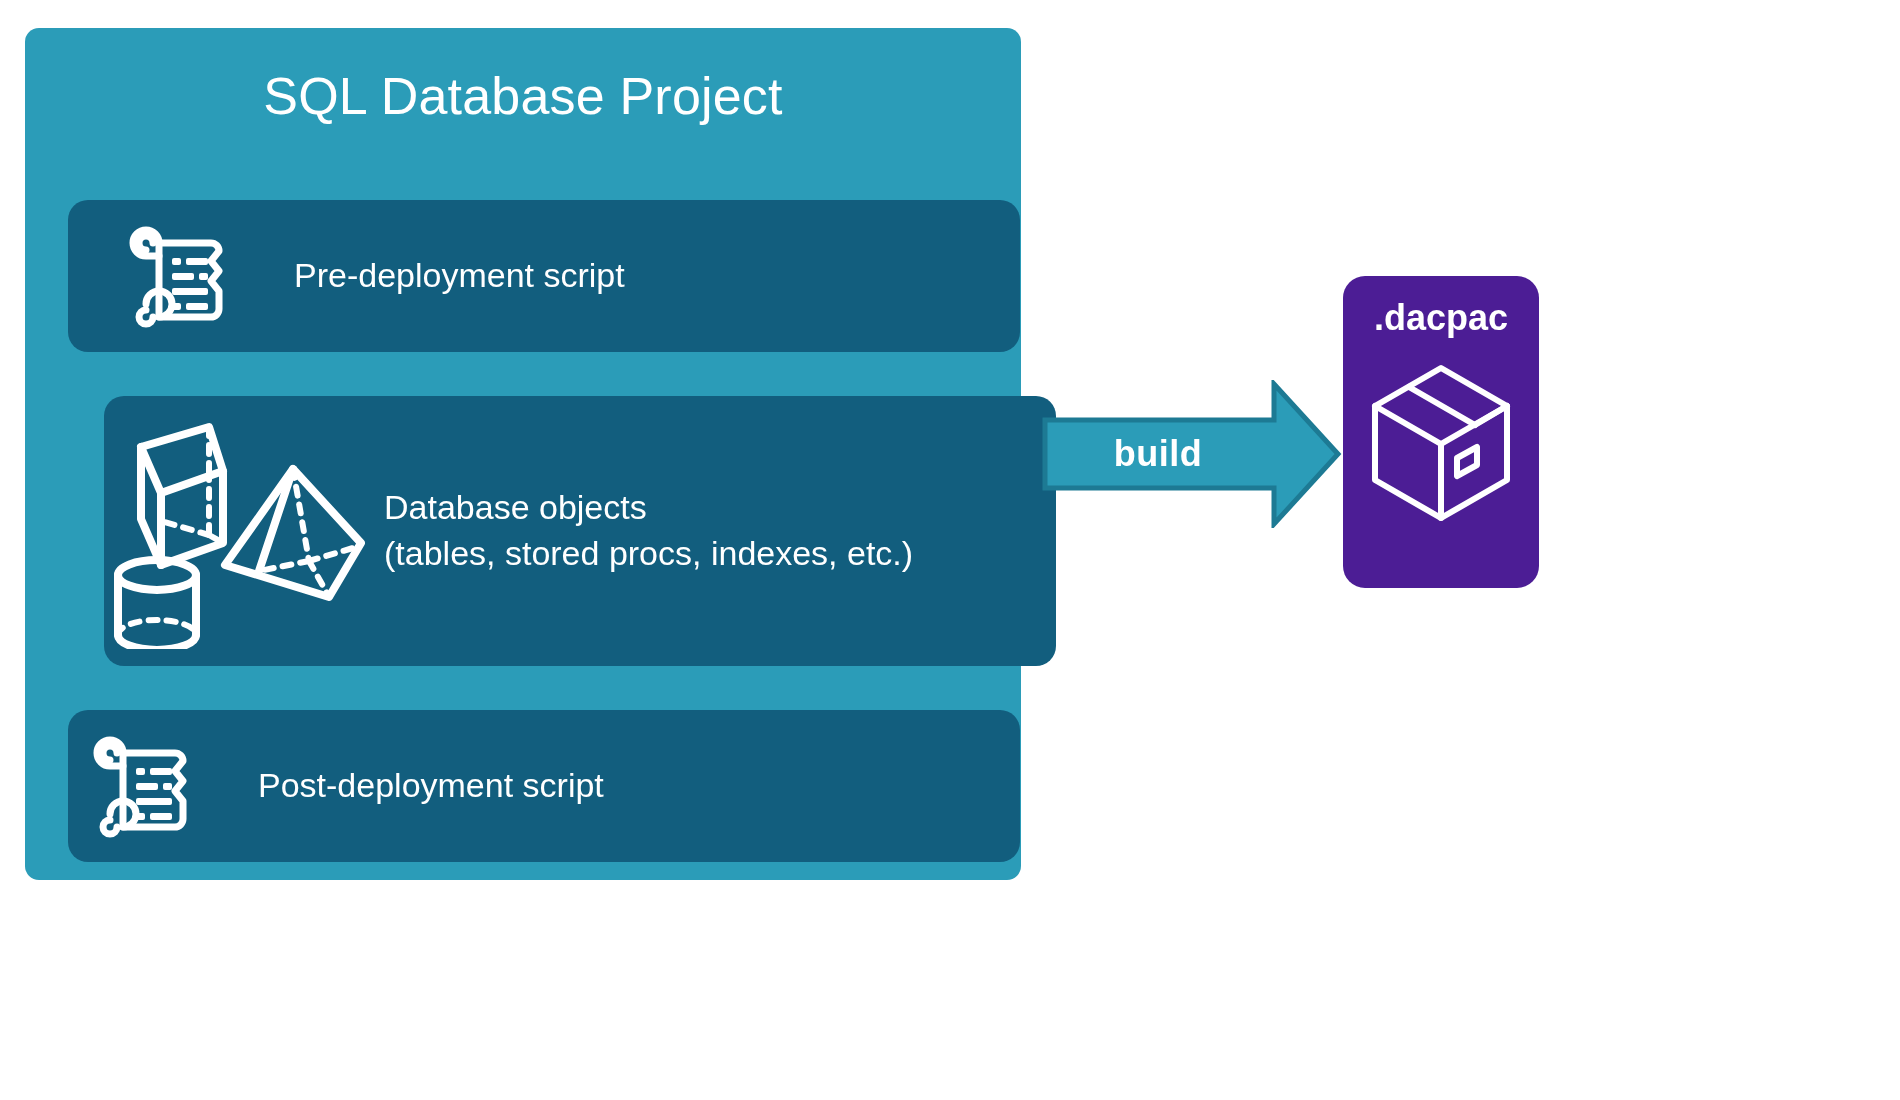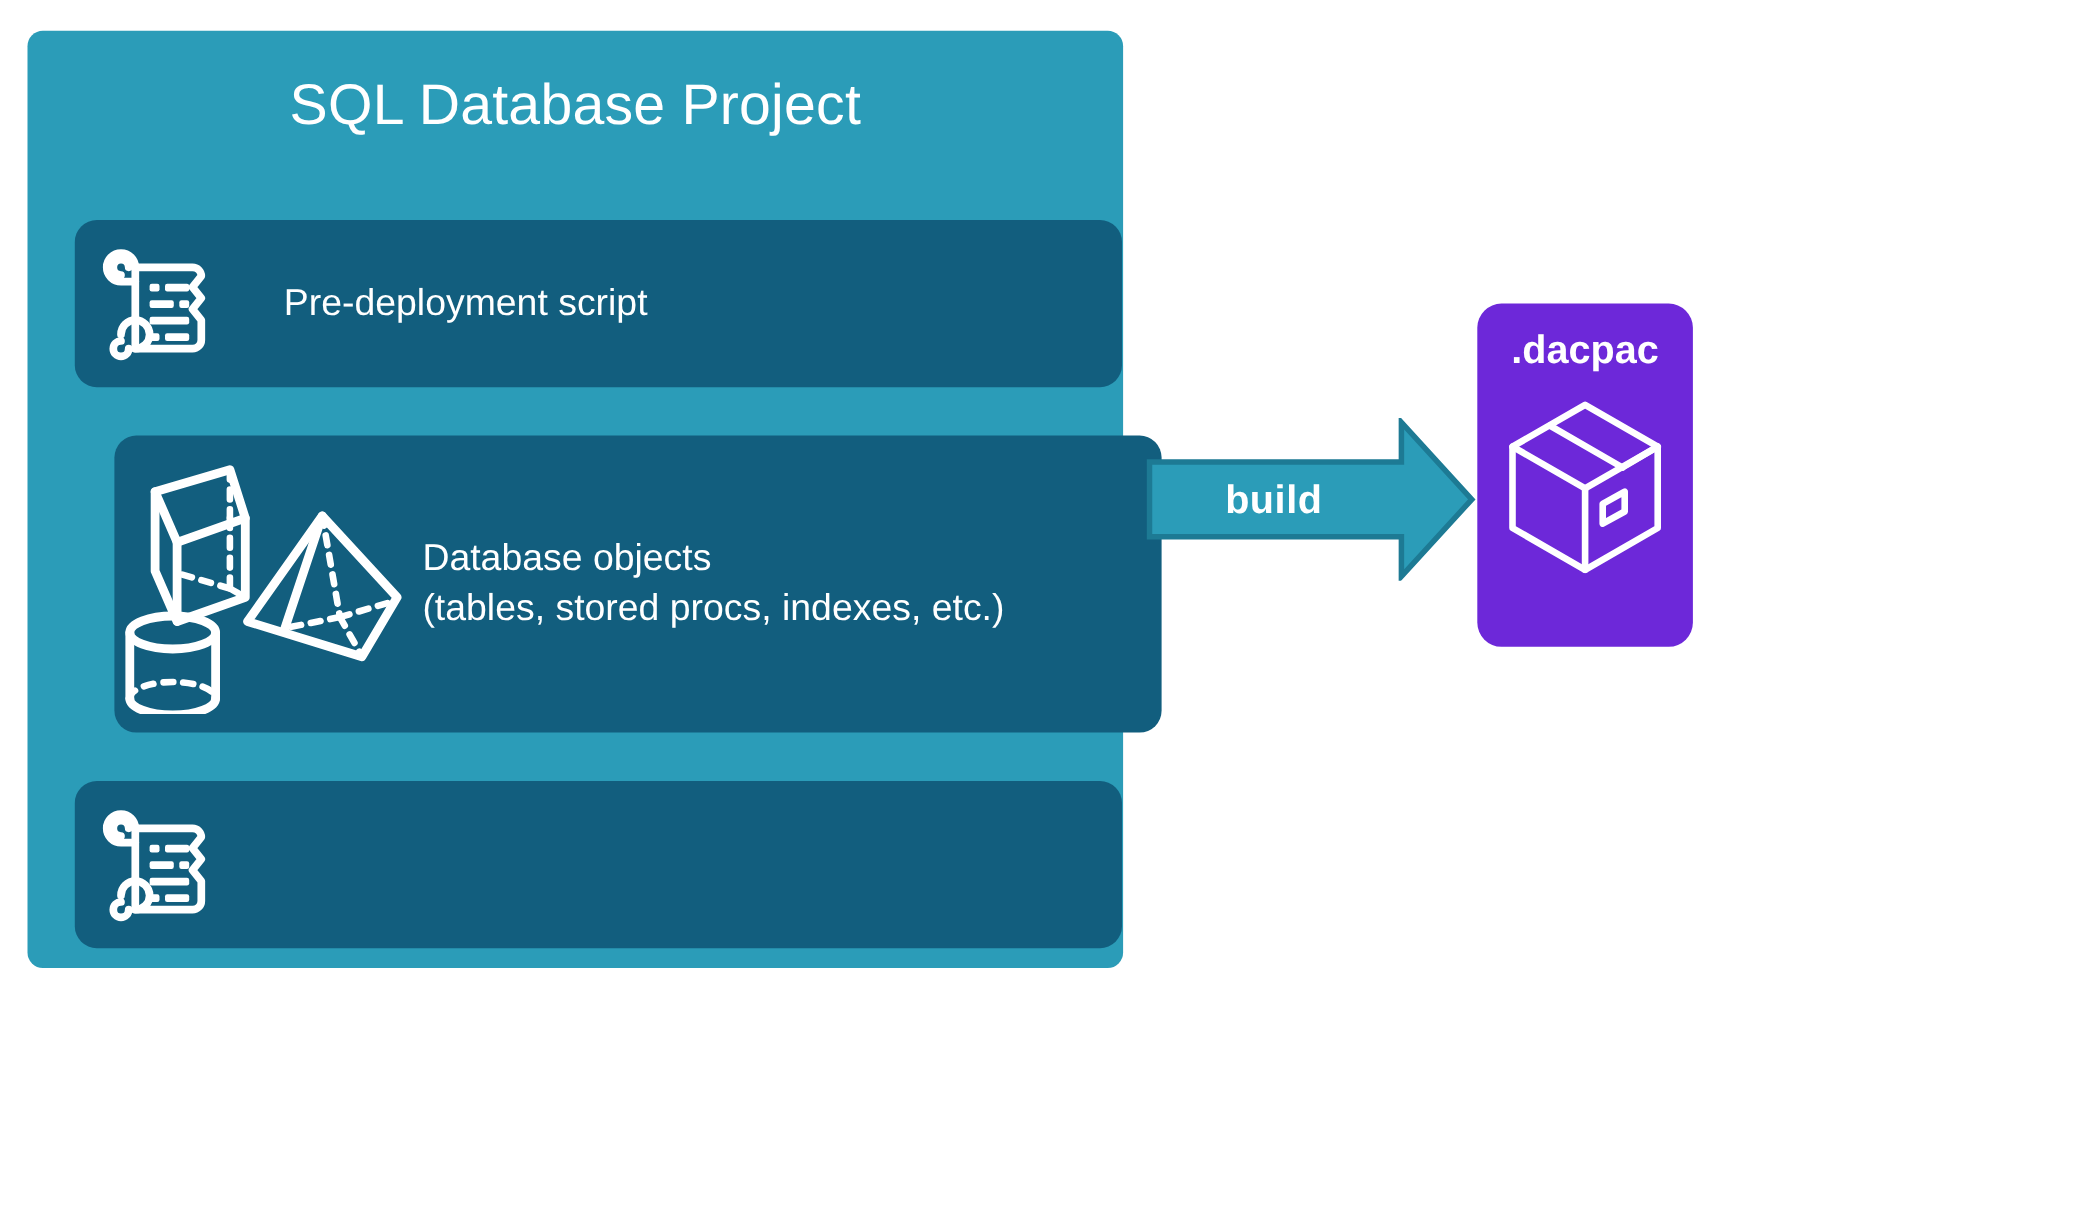--- a/index.html
+++ b/index.html
@@ -44,21 +44,21 @@
     position: absolute;
     left: 43px;
     width: 952px;
     background: #125e7e;
     border-radius: 20px;
     box-sizing: border-box;
     display: flex;
     align-items: center;
   }
 
-  #card-pre   { top: 172px; height: 152px; }
+  #card-pre   { top: 172px; height: 152px; padding-left: 36px; }
   #card-objects { top: 368px; height: 270px; margin-left: 36px; }
   #card-post  { top: 682px; height: 152px; }
 
   .card-icon {
     flex: 0 0 auto;
     display: flex;
     align-items: center;
     justify-content: center;
   }
   #card-pre .card-icon,
@@ -100,21 +100,21 @@
     pointer-events: none;
   }
 
   
   #dacpac-box {
     position: absolute;
     left: 1343px;
     top: 276px;
     width: 196px;
     height: 312px;
-    background: #6d28d9;
+    background: #4c1d95;
     border-radius: 22px;
     box-sizing: border-box;
   }
   #dacpac-label {
     position: absolute;
     left: 0;
     top: 24px;
     width: 100%;
     text-align: center;
     color: #ffffff;
@@ -223,20 +223,21 @@
           <rect x="43" y="37" width="9" height="7" rx="2"></rect>
           <rect x="57" y="37" width="22" height="7" rx="2"></rect>
           <rect x="43" y="52" width="22" height="7" rx="2"></rect>
           <rect x="70" y="52" width="9" height="7" rx="2"></rect>
           <rect x="43" y="67" width="36" height="7" rx="2"></rect>
           <rect x="43" y="82" width="9" height="7" rx="2"></rect>
           <rect x="57" y="82" width="22" height="7" rx="2"></rect>
         </g>
       </svg>
     </div>
+    <div class="card-label">Post-deployment script</div>
   </div>
 
 </div>
 
 <svg id="build-arrow" viewBox="0 0 300 148">
   <path d="M3 40 L232 40 L232 4 L296 74 L232 144 L232 108 L3 108 Z" fill="#2b9cb8" stroke="#1d7a94" stroke-width="5" stroke-linejoin="miter"></path>
 </svg>
 <div id="build-arrow-label">build</div>
 
 <div id="dacpac-box">

